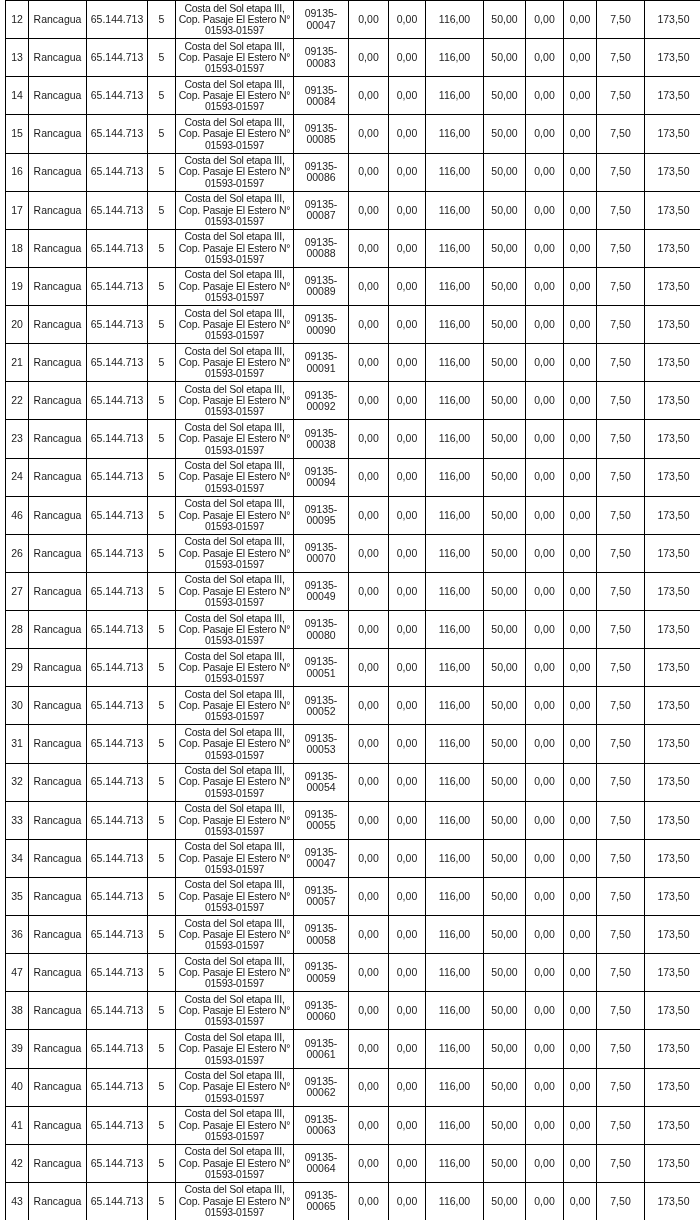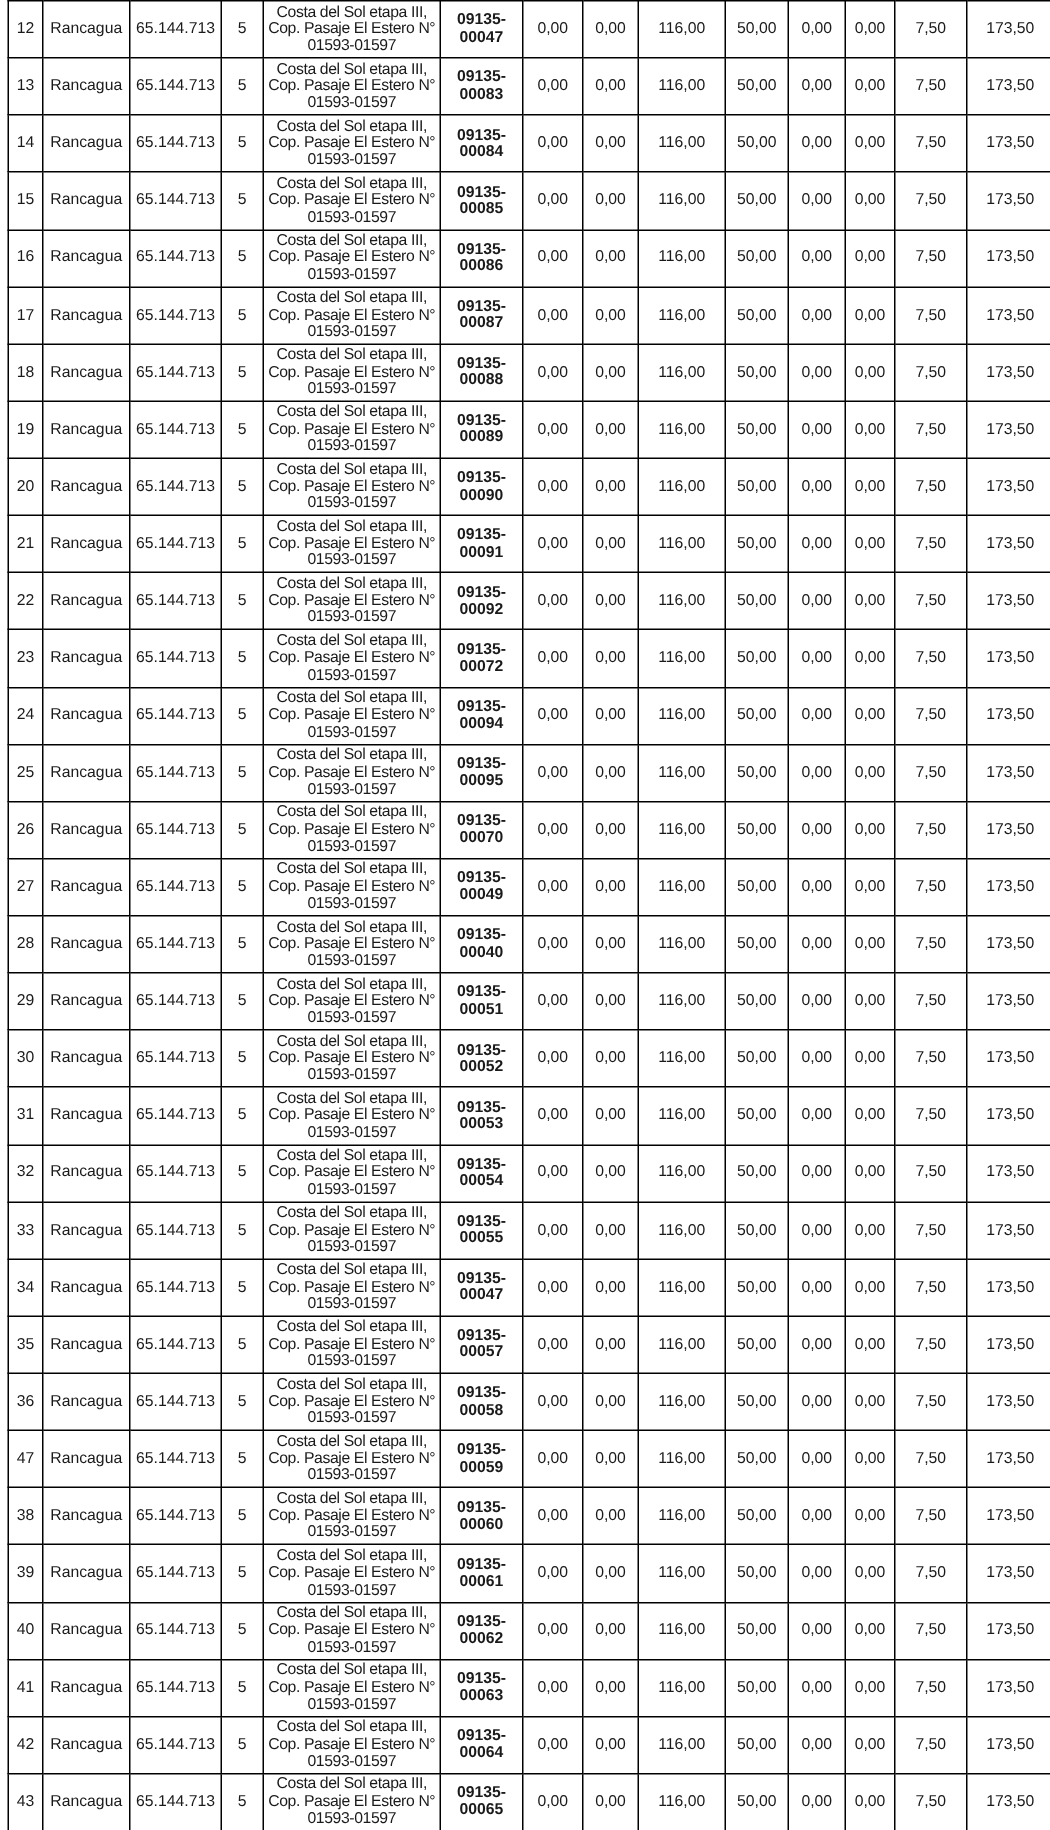--- a/index.html
+++ b/index.html
@@ -31,21 +31,21 @@
     padding: 0;
     margin: 0;
     text-align: center;
     vertical-align: middle;
     font-size: 10.5px;
     line-height: 11.3px;
     overflow: hidden;
     white-space: nowrap;
   }
   td.v-top   { vertical-align: top; padding-top: 2.5px; }
-  td.v-bot   { vertical-align: bottom; padding-bottom: 2px; font-weight: bold; }
+  td.v-bot   { vertical-align: bottom; padding-bottom: 2px; }
   td.c-addr  { letter-spacing: -0.25px; }
   td.c-addr div, td.c-code div { white-space: nowrap; }
   
   col.w-num   { width: 23px; }
   col.w-city  { width: 58px; }
   col.w-id    { width: 61px; }
   col.w-zone  { width: 28px; }
   col.w-addr  { width: 118px; }
   col.w-code  { width: 55px; }
   col.w-a1    { width: 40px; }
@@ -347,21 +347,21 @@
     <td class="c-city v-top">Rancagua</td>
     <td class="c-id">65.144.713</td>
     <td class="c-zone">5</td>
     <td class="c-addr v-top">
       <div>Costa del Sol etapa III,</div>
       <div>Cop. Pasaje El Estero N°</div>
       <div>01593-01597</div>
     </td>
     <td class="c-code v-bot">
       <div>09135-</div>
-      <div>00072</div>
+      <div>00038</div>
     </td>
     <td class="v-top">0,00</td>
     <td class="v-top">0,00</td>
     <td class="v-top">116,00</td>
     <td>50,00</td>
     <td>0,00</td>
     <td>0,00</td>
     <td>7,50</td>
     <td class="v-top">173,50</td>
   </tr>
@@ -384,21 +384,21 @@
     <td class="v-top">0,00</td>
     <td class="v-top">116,00</td>
     <td>50,00</td>
     <td>0,00</td>
     <td>0,00</td>
     <td>7,50</td>
     <td class="v-top">173,50</td>
   </tr>
 
   <tr>
-    <td class="c-num">25</td>
+    <td class="c-num">46</td>
     <td class="c-city v-top">Rancagua</td>
     <td class="c-id">65.144.713</td>
     <td class="c-zone">5</td>
     <td class="c-addr v-top">
       <div>Costa del Sol etapa III,</div>
       <div>Cop. Pasaje El Estero N°</div>
       <div>01593-01597</div>
     </td>
     <td class="c-code v-bot">
       <div>09135-</div>
@@ -467,21 +467,21 @@
     <td class="c-city v-top">Rancagua</td>
     <td class="c-id">65.144.713</td>
     <td class="c-zone">5</td>
     <td class="c-addr v-top">
       <div>Costa del Sol etapa III,</div>
       <div>Cop. Pasaje El Estero N°</div>
       <div>01593-01597</div>
     </td>
     <td class="c-code v-bot">
       <div>09135-</div>
-      <div>00040</div>
+      <div>00080</div>
     </td>
     <td class="v-top">0,00</td>
     <td class="v-top">0,00</td>
     <td class="v-top">116,00</td>
     <td>50,00</td>
     <td>0,00</td>
     <td>0,00</td>
     <td>7,50</td>
     <td class="v-top">173,50</td>
   </tr>

